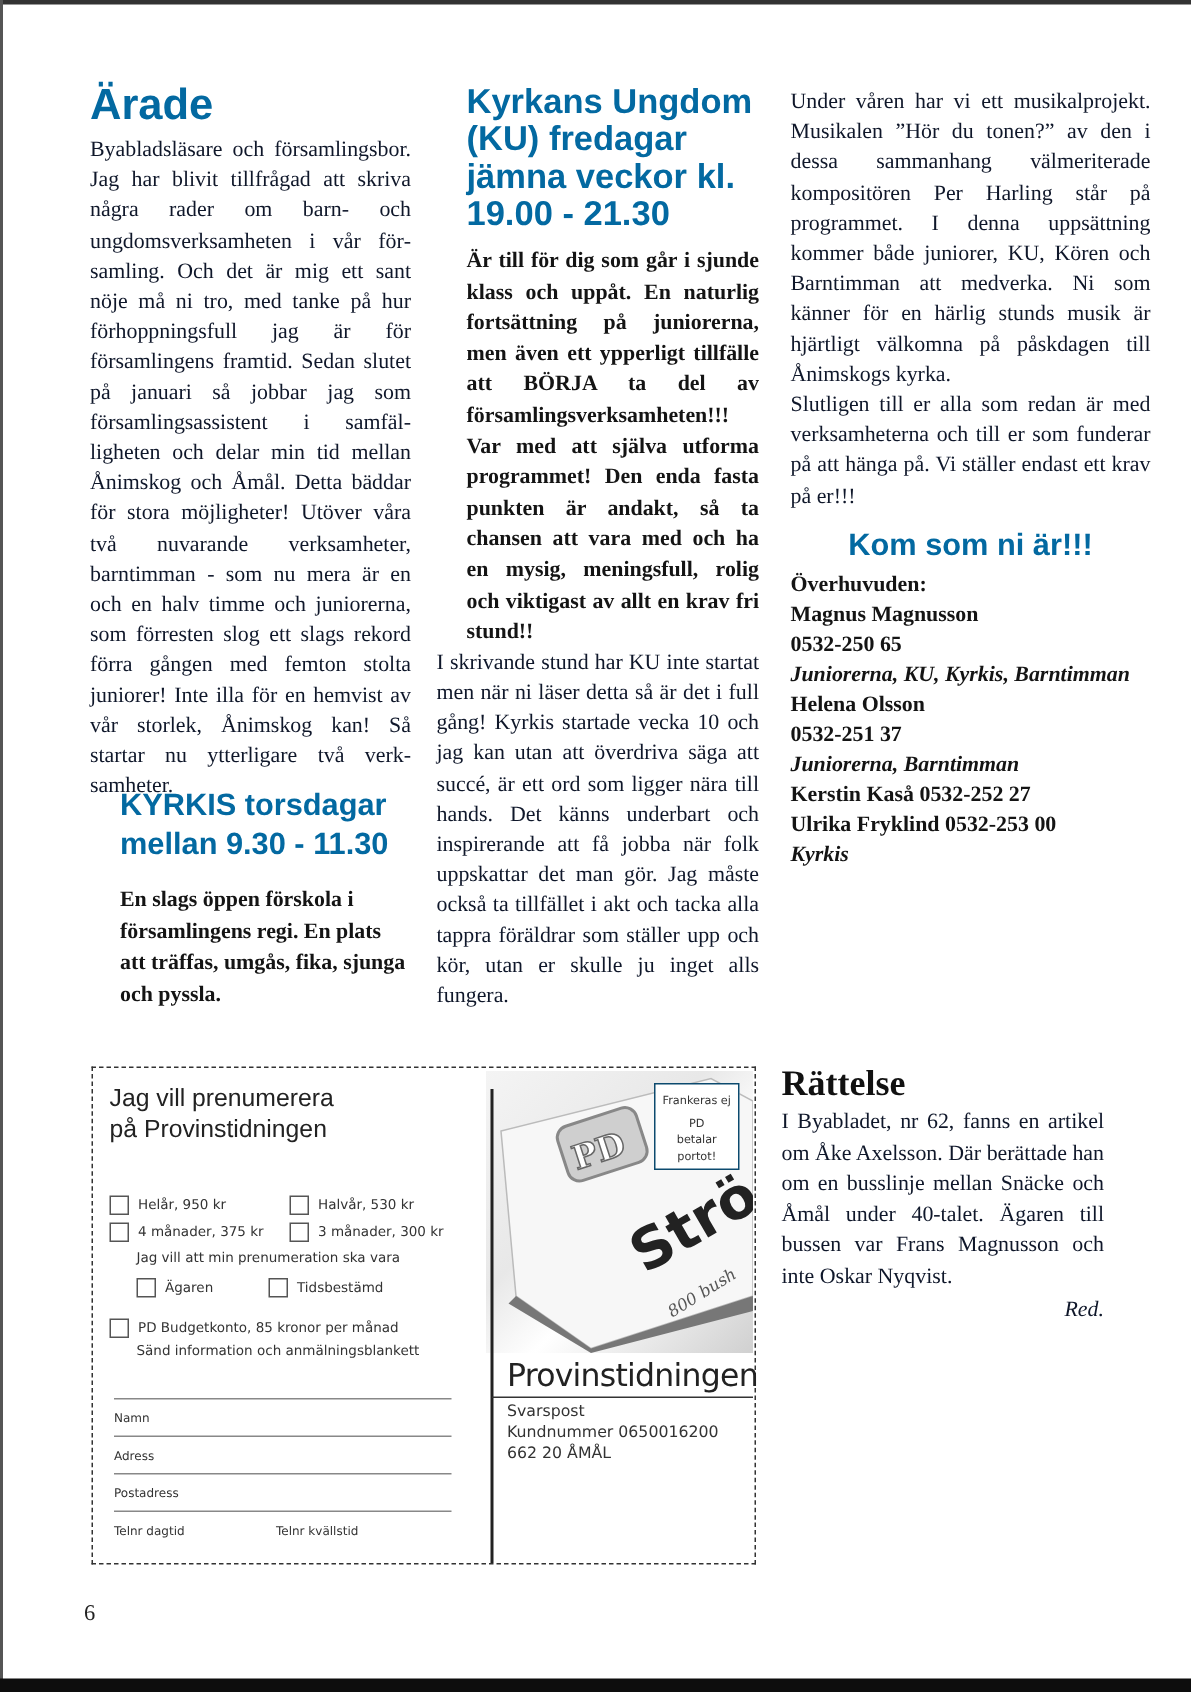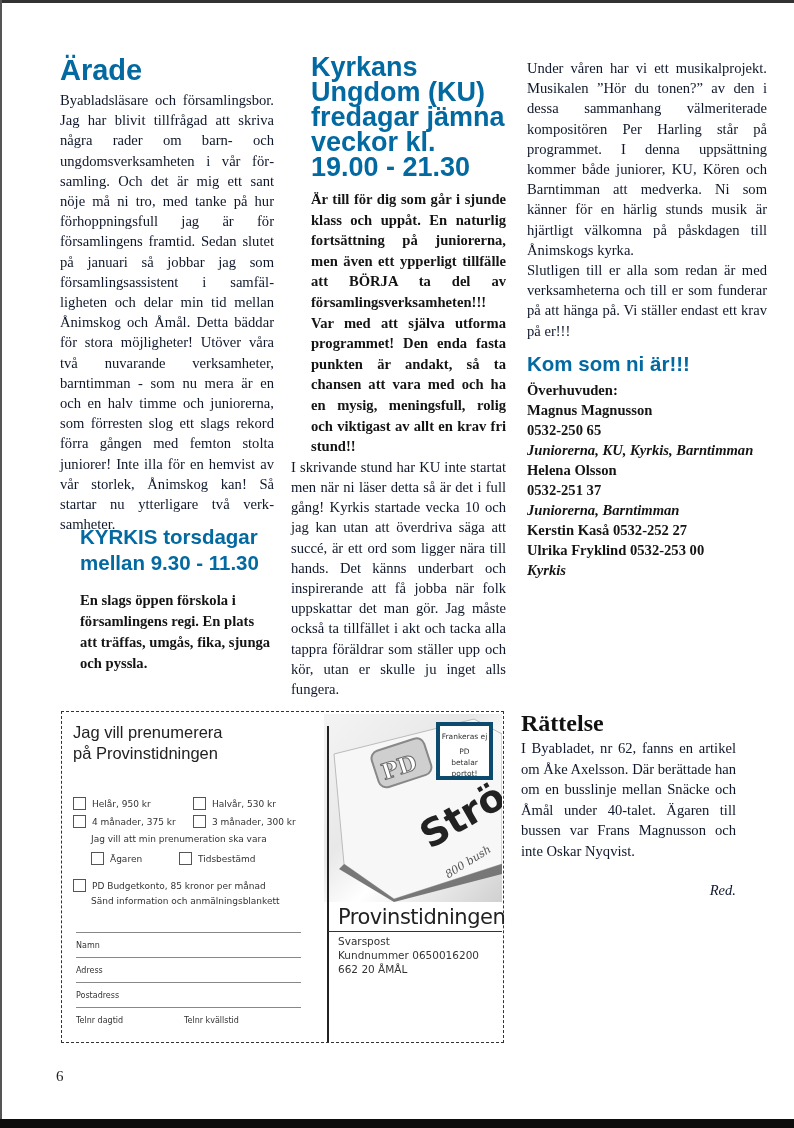--- a/index.html
+++ b/index.html
@@ -28,27 +28,27 @@
 
   
   #c1 { left:60px; top:52px; width:214px; }
   #c1 h1 { margin:0 0 2px 0; font-size:29px; line-height:36px; }
   #kyrkis { left:80px; top:524px; width:194px; }
   #kyrkis h2 { margin:0 0 14px 0; font-size:20.5px; line-height:26px; }
   #kyrkis .bold-serif { text-align:left; line-height:21px; }
 
   
   #c2 { left:291px; top:55px; width:215px; }
-  #c2 h2 { margin:0 0 9px 20px; font-size:27px; line-height:25px; }
+  #c2 h2 { margin:0 0 9px 20px; font-size:23px; line-height:25px; }
   #c2 .bold-serif { margin-left:20px; }
   #c2 .serif-body { margin-top:0; }
 
   
   #c3 { left:527px; top:58px; width:240px; }
-  #c3 h2 { margin:10px 0 3px 0; font-size:20.5px; line-height:26px; }
+  #c3 h2 { margin:10px 0 3px 0; font-size:20.5px; line-height:26px;text-align:center; }
   .contact { font-family:"Liberation Serif", serif; font-size:14.6px; line-height:20px; color:#141414; }
   .contact .b { font-weight:bold; display:block; }
   .contact .i { font-weight:bold; font-style:italic; display:block; }
 
   
   #coupon {
     position:absolute; left:61px; top:711px; width:443px; height:332px;
     border:1.5px dashed #333; box-sizing:border-box;
     font-family:"DejaVu Sans", sans-serif;
   }
@@ -57,32 +57,32 @@
   .cb .box { width:11px; height:11px; border:1px solid #555; display:inline-block; background:#fff; }
   .line-label { position:absolute; font-size:8px; color:#333; }
   .hline { position:absolute; height:1px; background:#888; }
 
   #pd-image {
     position:absolute; left:262px; top:2px; width:178px; height:188px; overflow:hidden;
     background:linear-gradient(135deg,#f4f4f4 0%,#e8e8e8 40%,#ffffff 60%,#d0d0d0 100%);
   }
   #coupon-vline { position:absolute; left:265px; top:14px; width:2px; height:316px; background:#222; }
   #frank-box {
-    position:absolute; left:374px; top:10px; width:57px; height:58px; background:#fff; border:4px solid #0c4a6e;
+    position:absolute; left:374px; top:10px; width:57px; height:58px; background:#fff; border:1px solid #0c4a6e;
     font-size:7.5px; text-align:center; line-height:11px; color:#333; padding-top:5px; box-sizing:border-box;
   }
   #pd-brand { position:absolute; left:276px; top:193px; font-size:21px; color:#222; font-family:"DejaVu Sans", sans-serif; letter-spacing:-0.5px; }
   #brand-rule { position:absolute; left:266px; top:219px; width:174px; height:1px; background:#333; }
   #addr { position:absolute; left:276px; top:222px; font-size:10.5px; line-height:14px; color:#333; }
 
   
   #rattelse { left:521px; top:710px; width:215px; }
   #rattelse h2 { margin:0 0 2px 0; font-family:"Liberation Serif", serif; font-weight:bold; font-size:24px; line-height:26px; color:#111; }
   #rattelse .serif-body { line-height:20.5px; }
-  #red-sign { text-align:right; font-style:italic; margin-top:19px; font-size:14.6px; }
+  #red-sign { text-align:right; font-style:italic; margin-top:2px; font-size:14.6px; }
 
   #page-num { position:absolute; left:56px; top:1068px; font-size:15px; font-family:"Liberation Serif", serif; color:#222; }
 </style>
 </head>
 <body>
 
 <div class="top-rule"></div>
 <div class="left-rule"></div>
 
 <div class="col" id="c1">

